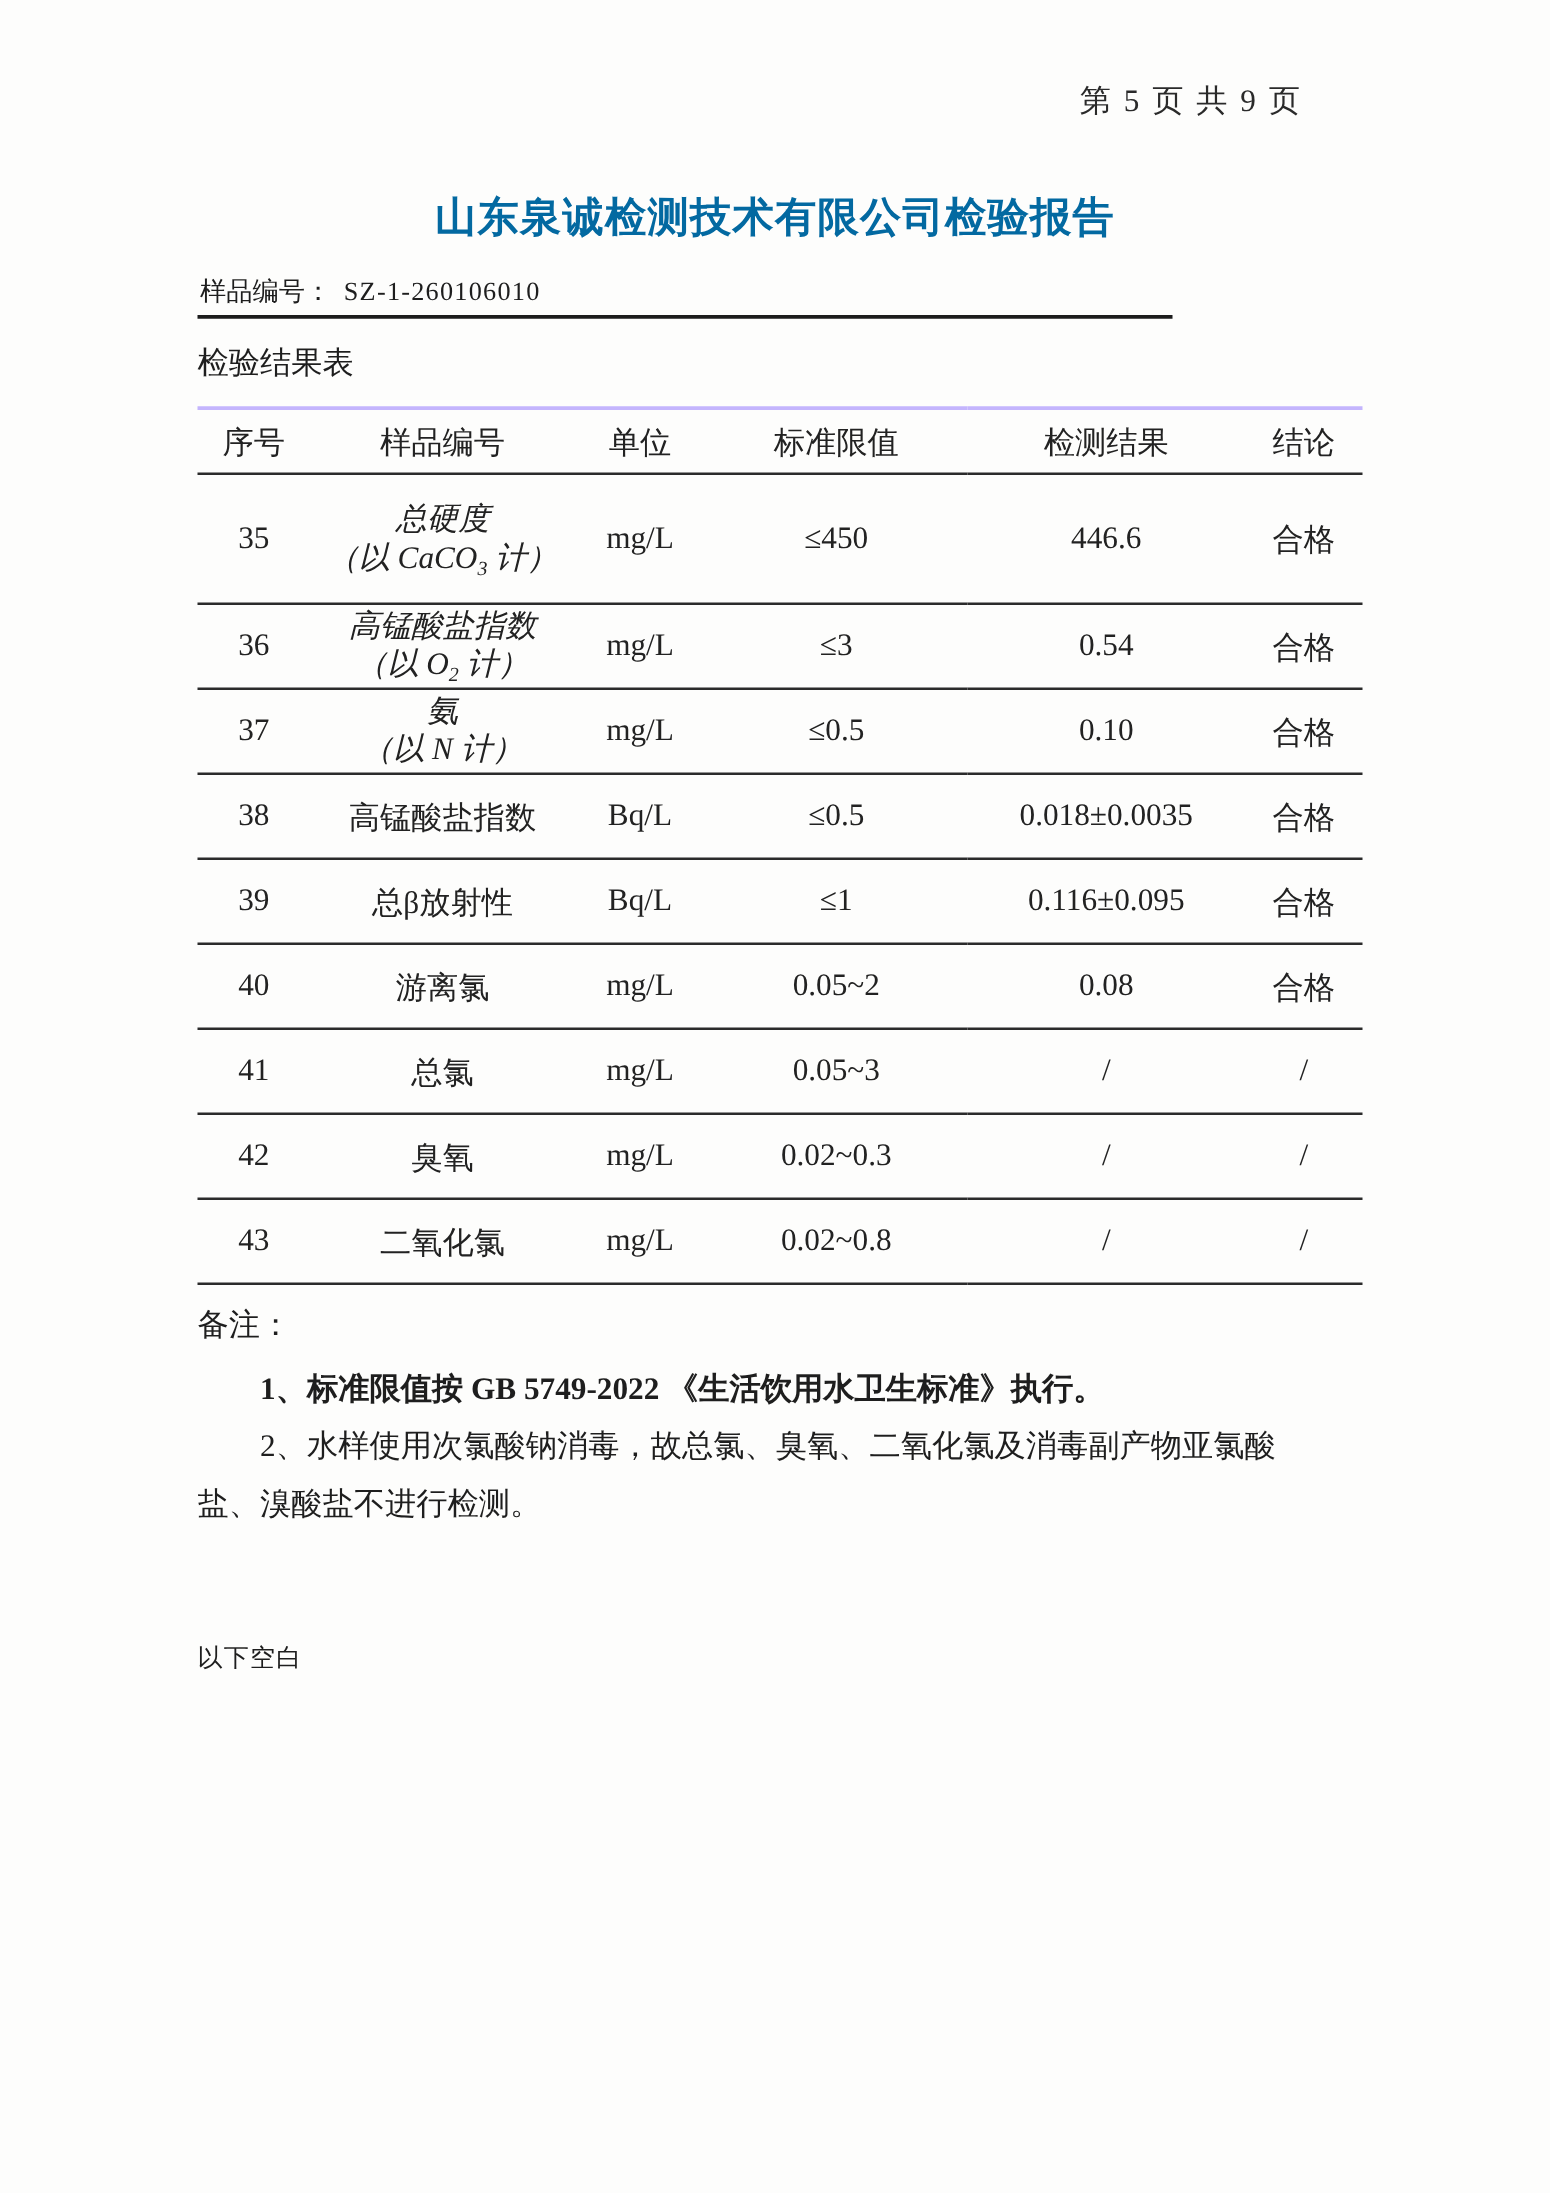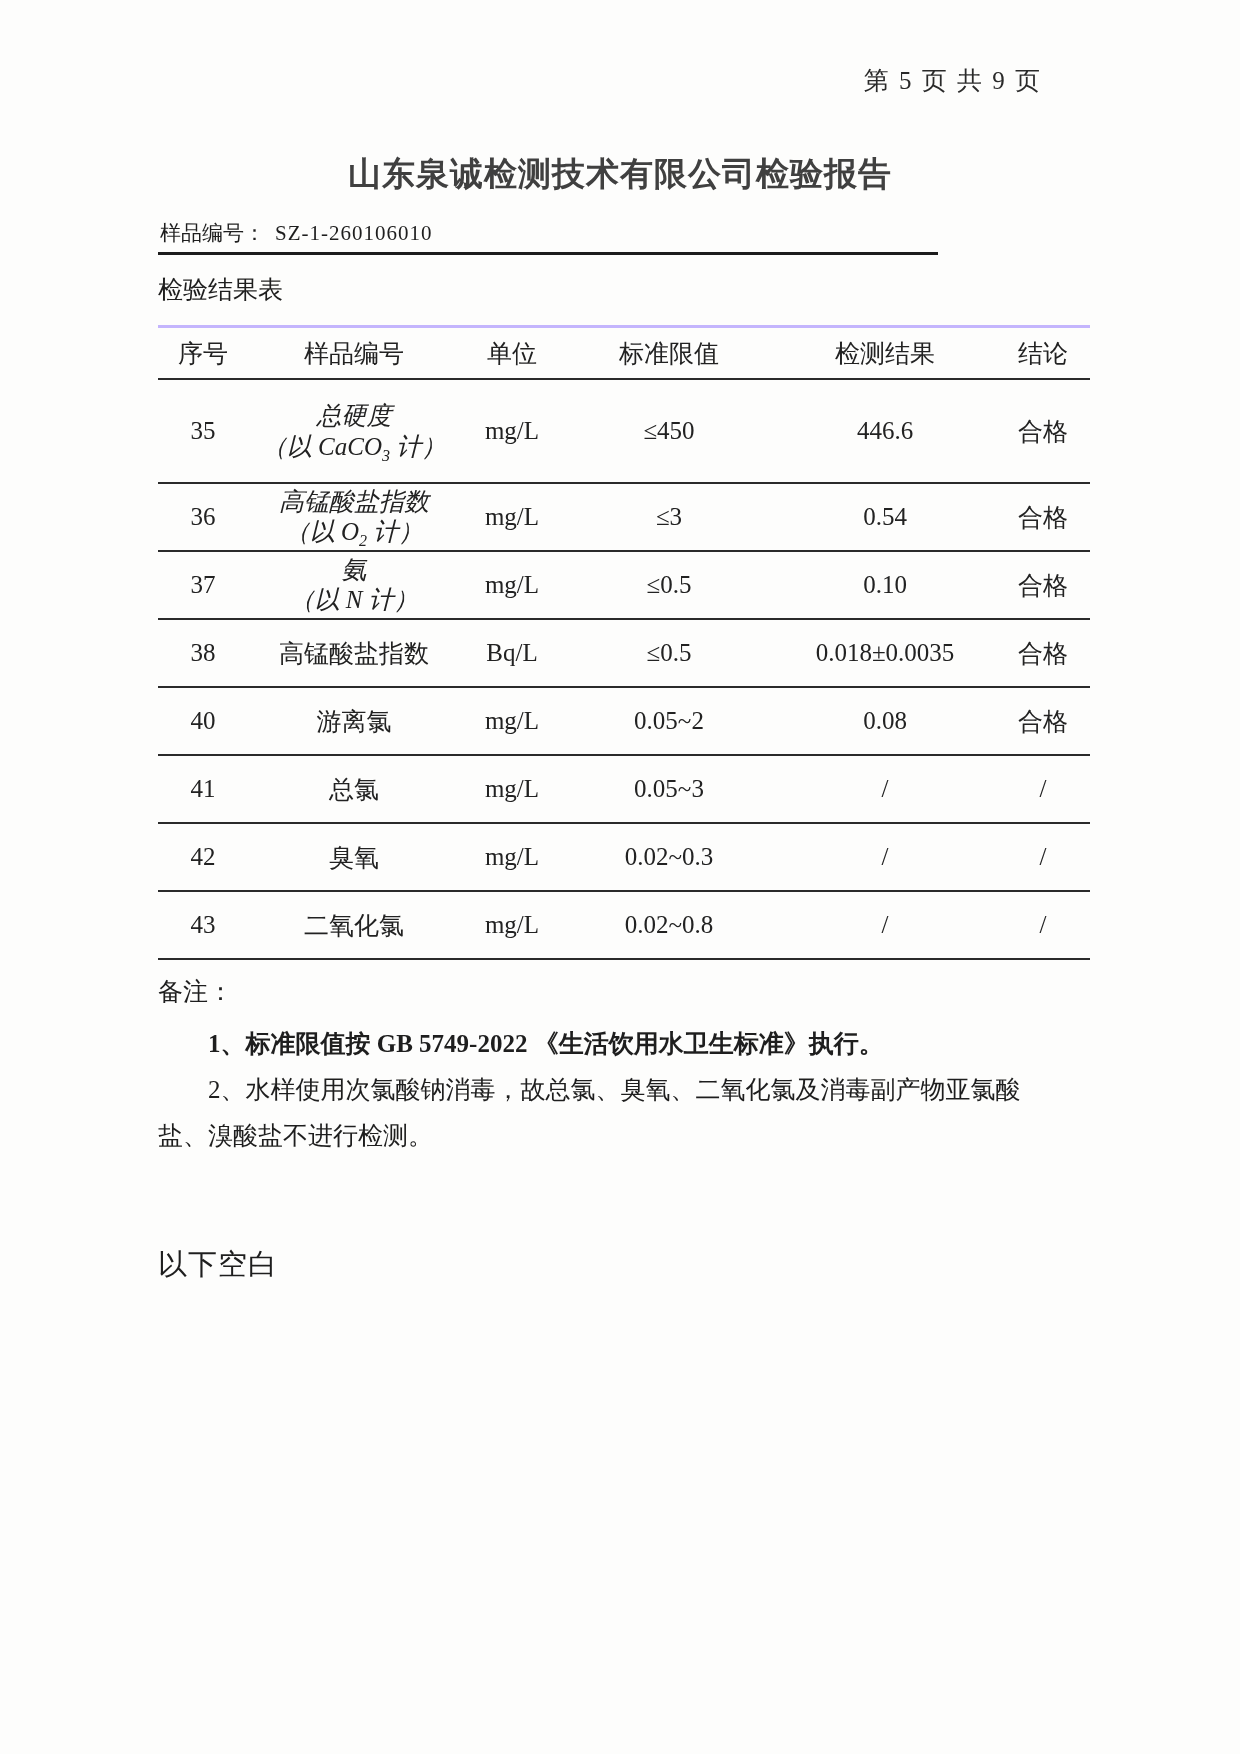--- a/index.html
+++ b/index.html
@@ -14,21 +14,21 @@
 
   .page-number {
     position: absolute; top: 64px; right: 198px;
     font-size: 25px; letter-spacing: 2px; color: #2a2a2a;
   }
 
   .report-title {
     padding-top: 152px;
     text-align: center;
     font-size: 33px; font-weight: 700; letter-spacing: 1px;
-    color: #404040;
+    color: #0369a1;
   }
 
   .content { padding: 0 150px 0 158px; }
 
   .sample-line {
     display: inline-block;
     margin-top: 22px;
     width: 778px;
     border-bottom: 3px solid #1c1c1c;
     padding: 0 0 5px 2px;
@@ -62,21 +62,21 @@
   sub { font-size: 16px; line-height: 0; }
 
   .remarks-label { margin-top: 15px; font-size: 25px; }
   .remark-note {
     margin: 0; width: 880px;
     font-size: 25px; line-height: 46px;
     text-indent: 50px;
   }
   .remark-note.first { margin-top: 13px; font-weight: bold; }
 
-  .blank-footer { margin-top: 86px; font-size: 29px; letter-spacing: 1px; }
+  .blank-footer { margin-top: 86px; font-size: 20px; letter-spacing: 1px; }
 </style>
 </head>
 <body>
 
 <div class="page">
 
   <div class="page-number">第 5 页 共 9 页</div>
 
   <div class="report-title">山东泉诚检测技术有限公司检验报告</div>
 
@@ -143,20 +143,28 @@
         </tr>
         <tr class="r-std">
           <td>38</td>
           <td>高锰酸盐指数</td>
           <td>Bq/L</td>
           <td>≤0.5</td>
           <td>0.018±0.0035</td>
           <td>合格</td>
         </tr>
         <tr class="r-std">
+          <td>39</td>
+          <td>总β放射性</td>
+          <td>Bq/L</td>
+          <td>≤1</td>
+          <td>0.116±0.095</td>
+          <td>合格</td>
+        </tr>
+        <tr class="r-std">
           <td>40</td>
           <td>游离氯</td>
           <td>mg/L</td>
           <td>0.05~2</td>
           <td>0.08</td>
           <td>合格</td>
         </tr>
         <tr class="r-std">
           <td>41</td>
           <td>总氯</td>

